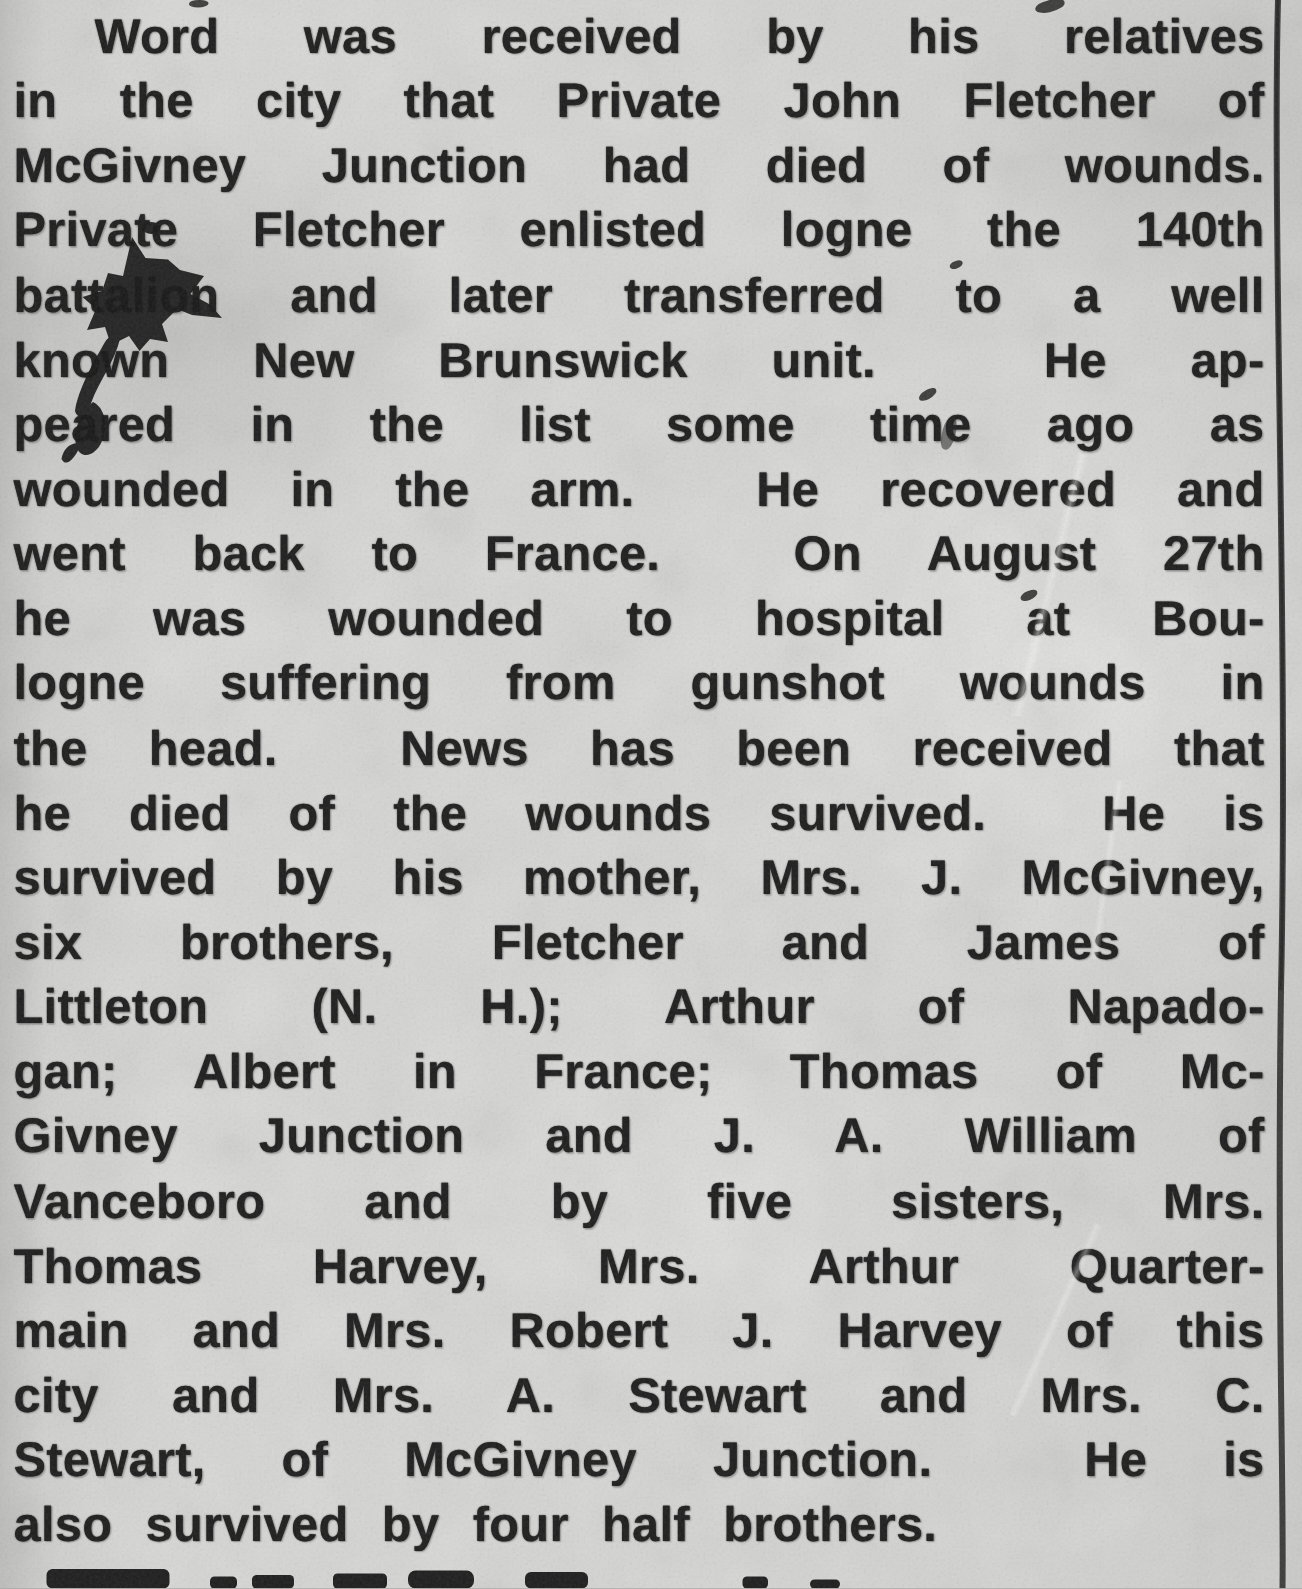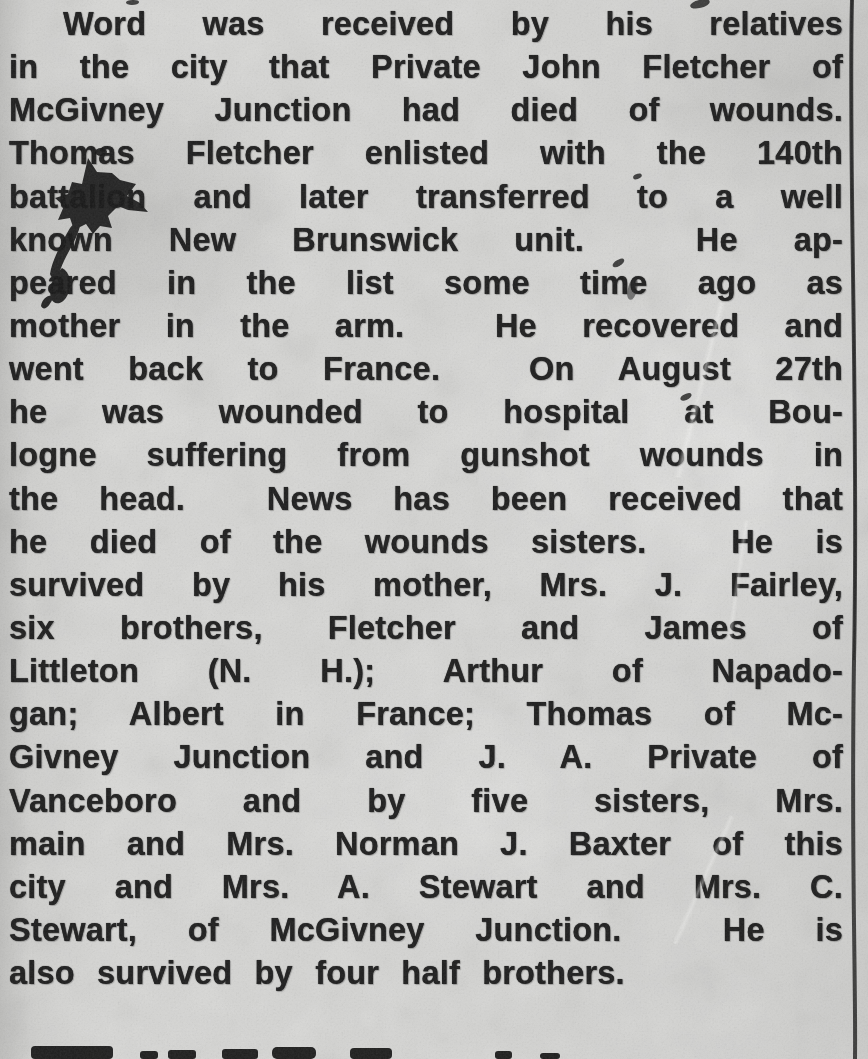--- a/index.html
+++ b/index.html
@@ -33,37 +33,38 @@
 </style>
 </head>
 <body>
 
 <div class="page">
 
   <div class="column">
     <div class="line indent">Word was received by his relatives</div>
     <div class="line">in the city that Private John Fletcher of</div>
     <div class="line">McGivney Junction had died of wounds.</div>
-    <div class="line">Thomas Fletcher enlisted with the 140th</div>
+    <div class="line">Private Fletcher enlisted logne the 140th</div>
     <div class="line">battalion and later transferred to a well</div>
     <div class="line">known New Brunswick unit.  He ap-</div>
     <div class="line">peared in the list some time ago as</div>
-    <div class="line">mother in the arm.  He recovered and</div>
+    <div class="line">wounded in the arm.  He recovered and</div>
     <div class="line">went back to France.  On August 27th</div>
     <div class="line">he was wounded to hospital at Bou-</div>
     <div class="line">logne suffering from gunshot wounds in</div>
     <div class="line">the head.  News has been received that</div>
-    <div class="line">he died of the wounds sisters.  He is</div>
-    <div class="line">survived by his mother, Mrs. J. Fairley,</div>
+    <div class="line">he died of the wounds survived.  He is</div>
+    <div class="line">survived by his mother, Mrs. J. McGivney,</div>
     <div class="line">six brothers, Fletcher and James of</div>
     <div class="line">Littleton (N. H.); Arthur of Napado-</div>
     <div class="line">gan; Albert in France; Thomas of Mc-</div>
-    <div class="line">Givney Junction and J. A. Private of</div>
+    <div class="line">Givney Junction and J. A. William of</div>
     <div class="line">Vanceboro and by five sisters, Mrs.</div>
-    <div class="line">main and Mrs. Norman J. Baxter of this</div>
+    <div class="line">Thomas Harvey, Mrs. Arthur Quarter-</div>
+    <div class="line">main and Mrs. Robert J. Harvey of this</div>
     <div class="line">city and Mrs. A. Stewart and Mrs. C.</div>
     <div class="line">Stewart, of McGivney Junction.  He is</div>
     <div class="line short">also survived by four half brothers.</div>
   </div>
 
   <svg class="overlay" width="868" height="1059">
     <g fill="#171717" opacity="0.93">
       <path d="M88,158 L97,172 L112,173 L120,180 L136,184 L127,196 L140,203 L148,212 L128,210 L118,206 L108,216 L112,228 L100,226 L93,234 L86,224 L74,230 L70,218 L58,220 L64,206 L55,198 L68,194 L72,182 L82,184 Z"></path>
       <path d="M80,226 C76,242 66,254 61,268 C58,277 52,281 50,274 C52,260 62,242 70,228 C74,222 82,220 80,226 Z"></path>
       <path d="M62,268 C70,272 72,283 68,294 C64,304 54,307 51,298 C48,288 53,276 62,268 Z"></path>

